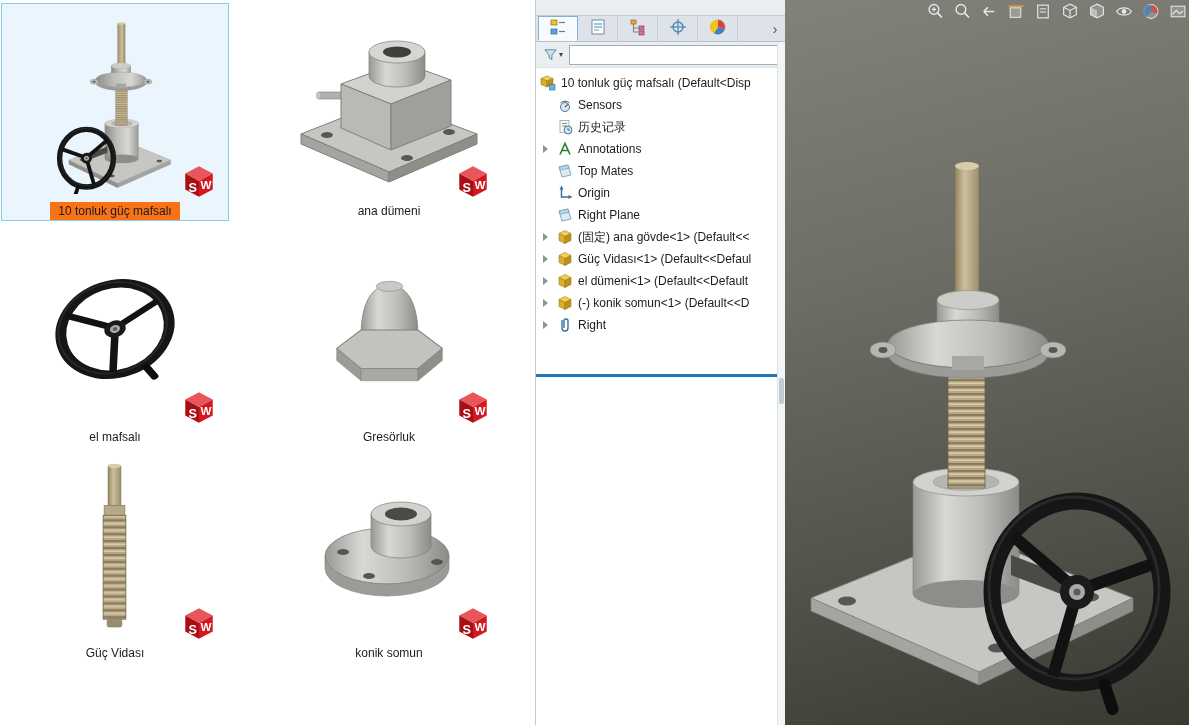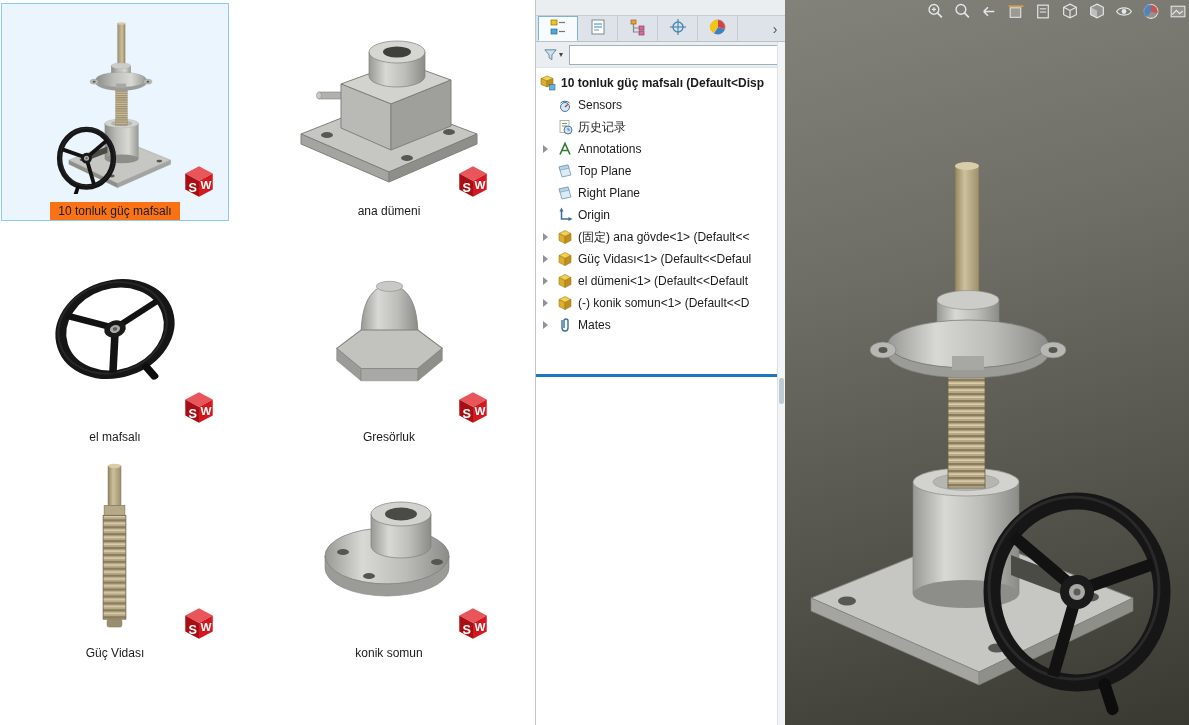--- a/index.html
+++ b/index.html
@@ -22,21 +22,21 @@
   .tabbar { height:27px; background:#dde3e8; display:flex; align-items:stretch; border-top:1px solid #c6ccd1; border-bottom:1px solid #b9c1c7; padding-left:2px; }
   .tab { width:40px; display:flex; align-items:center; justify-content:center; border-right:1px solid #c6ccd1; cursor:default; }
   .tab.active { background:#f8fbfd; border:1px solid #7fb2d6; border-bottom-color:#f8fbfd; }
   .tab-overflow { margin-left:auto; width:20px; display:flex; align-items:center; justify-content:center; color:#45535c; font-size:14px; }
   .filter-row { height:26px; display:flex; align-items:center; background:#eaeef1; padding:3px 5px 3px 4px; gap:3px; border-bottom:1px solid #dfe4e8; }
   .funnel-btn { width:26px; height:20px; display:flex; align-items:center; justify-content:center; gap:1px; }
   .funnel-btn .dd { font-size:8px; color:#444; }
   .filter-input { flex:1; height:20px; border:1px solid #9fb0ba; background:#fff; font-size:12px; padding:0 4px; font-family:"Liberation Sans",sans-serif; }
   .tree { padding-top:4px; }
   .trow { height:22px; display:flex; align-items:center; padding-left:21px; position:relative; white-space:nowrap; overflow:hidden; width:242px; }
-  .trow.root { padding-left:4px;font-weight:bold; }
+  .trow.root { padding-left:4px; }
   .trow .exp { position:absolute; left:7px; top:7px; width:0; height:0; border-left:5px solid #8f9498; border-top:4px solid transparent; border-bottom:4px solid transparent; }
   .ticon { width:16px; height:16px; margin-right:5px; flex:none; }
   .ticon svg { display:block; }
   .tnlabel { font-size:12px; }
   .splitter { position:absolute; left:0; right:8px; top:374px; height:3px; background:#1a78c2; }
   .vscroll { position:absolute; right:0; top:42px; bottom:0; width:8px; background:#f2f4f6; border-left:1px solid #dde2e6; }
   .vscroll .thumbbar { position:absolute; left:1px; right:1px; top:336px; height:26px; background:#bfcbd4; border-radius:2px; }
 
   
   .viewport { flex:1; position:relative; background:linear-gradient(165deg,#83827a 0%, #6f6e66 35%, #53524b 70%, #393831 100%); overflow:hidden; }
@@ -365,45 +365,45 @@
       </div>
 
 
       <div class="trow">
         <span class="ticon">
           <svg width="16" height="16" viewBox="0 0 16 16">
             <polygon points="2,4 11,2 14,12 5,14" fill="#dcebf5" stroke="#6f93ad" stroke-width="0.8"></polygon>
             <polygon points="2,4 11,2 12,5.2 3,7.2" fill="#b8d4e8" stroke="#6f93ad" stroke-width="0.6"></polygon>
           </svg>
         </span>
-        <span class="tnlabel">Top Plane</span>
-      </div>
-
-      <div class="trow">
-        <span class="ticon">
-          <svg width="16" height="16" viewBox="0 0 16 16">
-            <polygon points="2,4 11,2 14,12 5,14" fill="#dcebf5" stroke="#6f93ad" stroke-width="0.8"></polygon>
-            <polygon points="2,4 11,2 12,5.2 3,7.2" fill="#b8d4e8" stroke="#6f93ad" stroke-width="0.6"></polygon>
-          </svg>
-        </span>
-        <span class="tnlabel">Right Plane</span>
+        <span class="tnlabel">Top Mates</span>
       </div>
 
       <div class="trow">
         <span class="ticon">
           <svg width="16" height="16" viewBox="0 0 16 16">
             <path d="M4.5,3.5 V12 H13" stroke="#3a6f9b" stroke-width="1.5" fill="none"></path>
             <polygon points="4.5,0.5 2.5,4.5 6.5,4.5" fill="#3a6f9b"></polygon>
             <polygon points="15.5,12 11.5,10 11.5,14" fill="#3a6f9b"></polygon>
           </svg>
         </span>
         <span class="tnlabel">Origin</span>
       </div>
 
       <div class="trow">
+        <span class="ticon">
+          <svg width="16" height="16" viewBox="0 0 16 16">
+            <polygon points="2,4 11,2 14,12 5,14" fill="#dcebf5" stroke="#6f93ad" stroke-width="0.8"></polygon>
+            <polygon points="2,4 11,2 12,5.2 3,7.2" fill="#b8d4e8" stroke="#6f93ad" stroke-width="0.6"></polygon>
+          </svg>
+        </span>
+        <span class="tnlabel">Right Plane</span>
+      </div>
+
+      <div class="trow">
         <span class="exp"></span>
         <span class="ticon">
           <svg width="16" height="16" viewBox="0 0 16 16">
             <polygon points="8,1.5 14,4.5 8,7.5 2,4.5" fill="#f2d14e" stroke="#9b7e1d" stroke-width="0.6"></polygon>
             <polygon points="2,4.5 8,7.5 8,14.5 2,11.5" fill="#dcae2a" stroke="#9b7e1d" stroke-width="0.6"></polygon>
             <polygon points="8,7.5 14,4.5 14,11.5 8,14.5" fill="#c08f1f" stroke="#9b7e1d" stroke-width="0.6"></polygon>
           </svg>
         </span>
         <span class="tnlabel">(固定) ana gövde&lt;1&gt; (Default&lt;&lt;</span>
       </div>
@@ -445,21 +445,21 @@
         <span class="tnlabel">(-) konik somun&lt;1&gt; (Default&lt;&lt;D</span>
       </div>
 
       <div class="trow">
         <span class="exp"></span>
         <span class="ticon">
           <svg width="16" height="16" viewBox="0 0 16 16">
             <path d="M5,3 v8 a3,3 0 0 0 6,0 V4 a2,2 0 0 0 -4,0 v7" fill="none" stroke="#3a6f9b" stroke-width="1.4"></path>
           </svg>
         </span>
-        <span class="tnlabel">Mates</span>
+        <span class="tnlabel">Right</span>
       </div>
     </div>
 
     <div class="splitter"></div>
     <div class="vscroll">
       <div class="thumbbar"></div>
     </div>
   </div>
 
   <div class="viewport">

